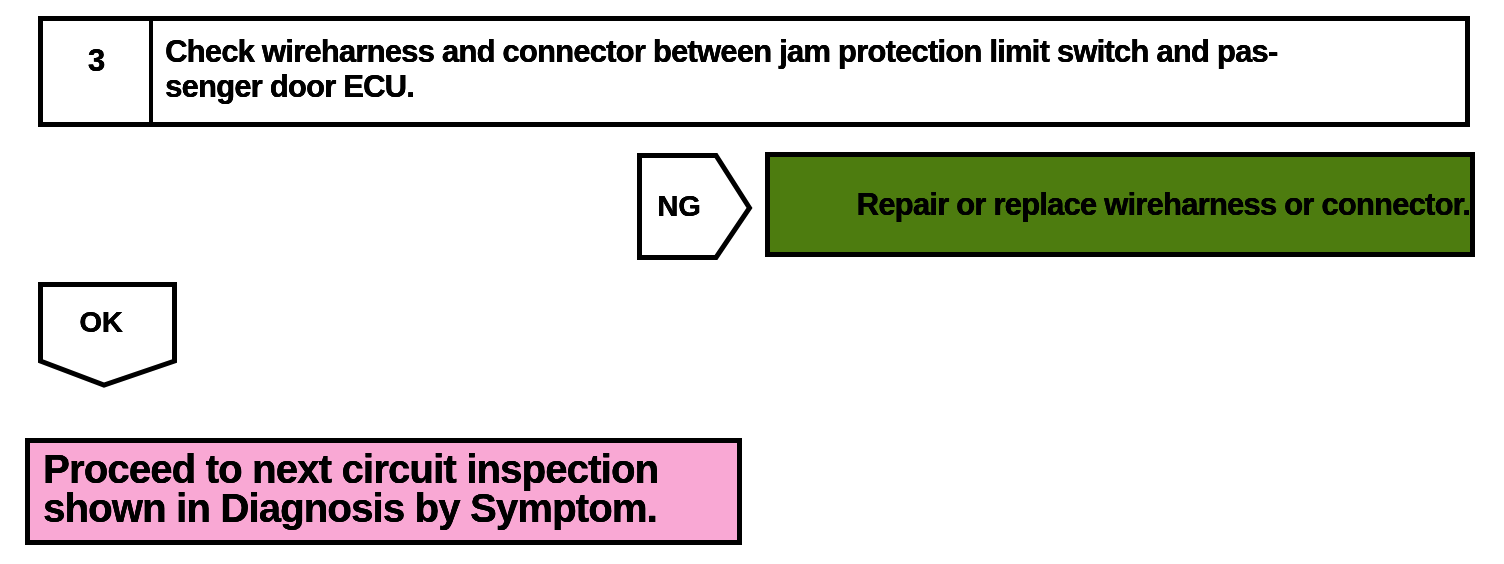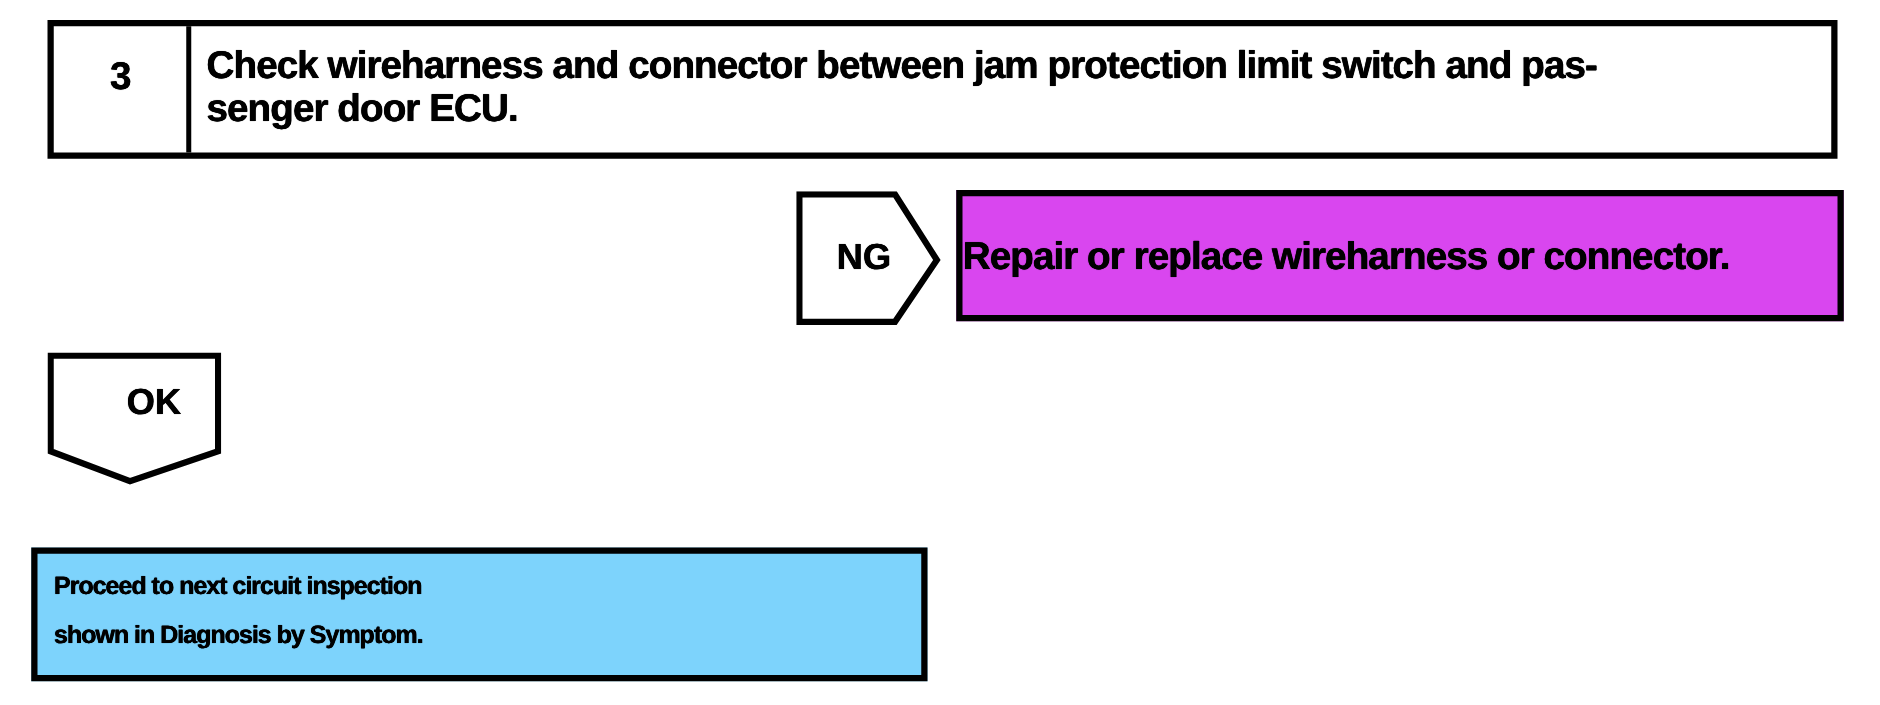--- a/index.html
+++ b/index.html
@@ -67,74 +67,75 @@
     position: absolute;
     left: 0; top: 0;
     display: block;
   }
   .connector-label {
     position: absolute;
     font-size: 29px;
     letter-spacing: 0;
   }
   .ng-label {
-    left: 12px;
+    left: 0;
     top: 0;
     width: 84px;
     height: 107px;
     display: flex;
     align-items: center;
     justify-content: center;
     text-align: right;
   }
   .ng-action-box {
     position: absolute;
     left: 765px;
     top: 152px;
     width: 710px;
     height: 105px;
     border: 5px solid #000;
     box-sizing: border-box;
     display: flex;
     align-items: center;
+    padding-left: 13px;
     font-size: 31px;
-    background: #d946ef;
+    background: #4d7c0f;
+    justify-content: flex-end;
   }
 
   
   .ok-connector {
     position: absolute;
     left: 38px;
     top: 282px;
     width: 139px;
     height: 106px;
   }
   .ok-label {
     left: 0;
     top: 0;
     width: 126px;
     height: 81px;
     display: flex;
     align-items: center;
     justify-content: center;
-    margin-left: 22px;
   }
   .ok-action-box {
     position: absolute;
     left: 25px;
     top: 438px;
     width: 717px;
     height: 107px;
     border: 5px solid #000;
     box-sizing: border-box;
     padding: 7px 10px 0 13px;
-    font-size: 20px;
+    font-size: 40px;
     line-height: 39px;
     white-space: pre-line;
-    background: #7dd3fc;
+    background: #f9a8d4;
   }
 </style>
 </head>
 <body>
 
 <div class="page">
 
   <div class="step-box">
     <div class="step-number-cell heavy">
       <span>3</span>

